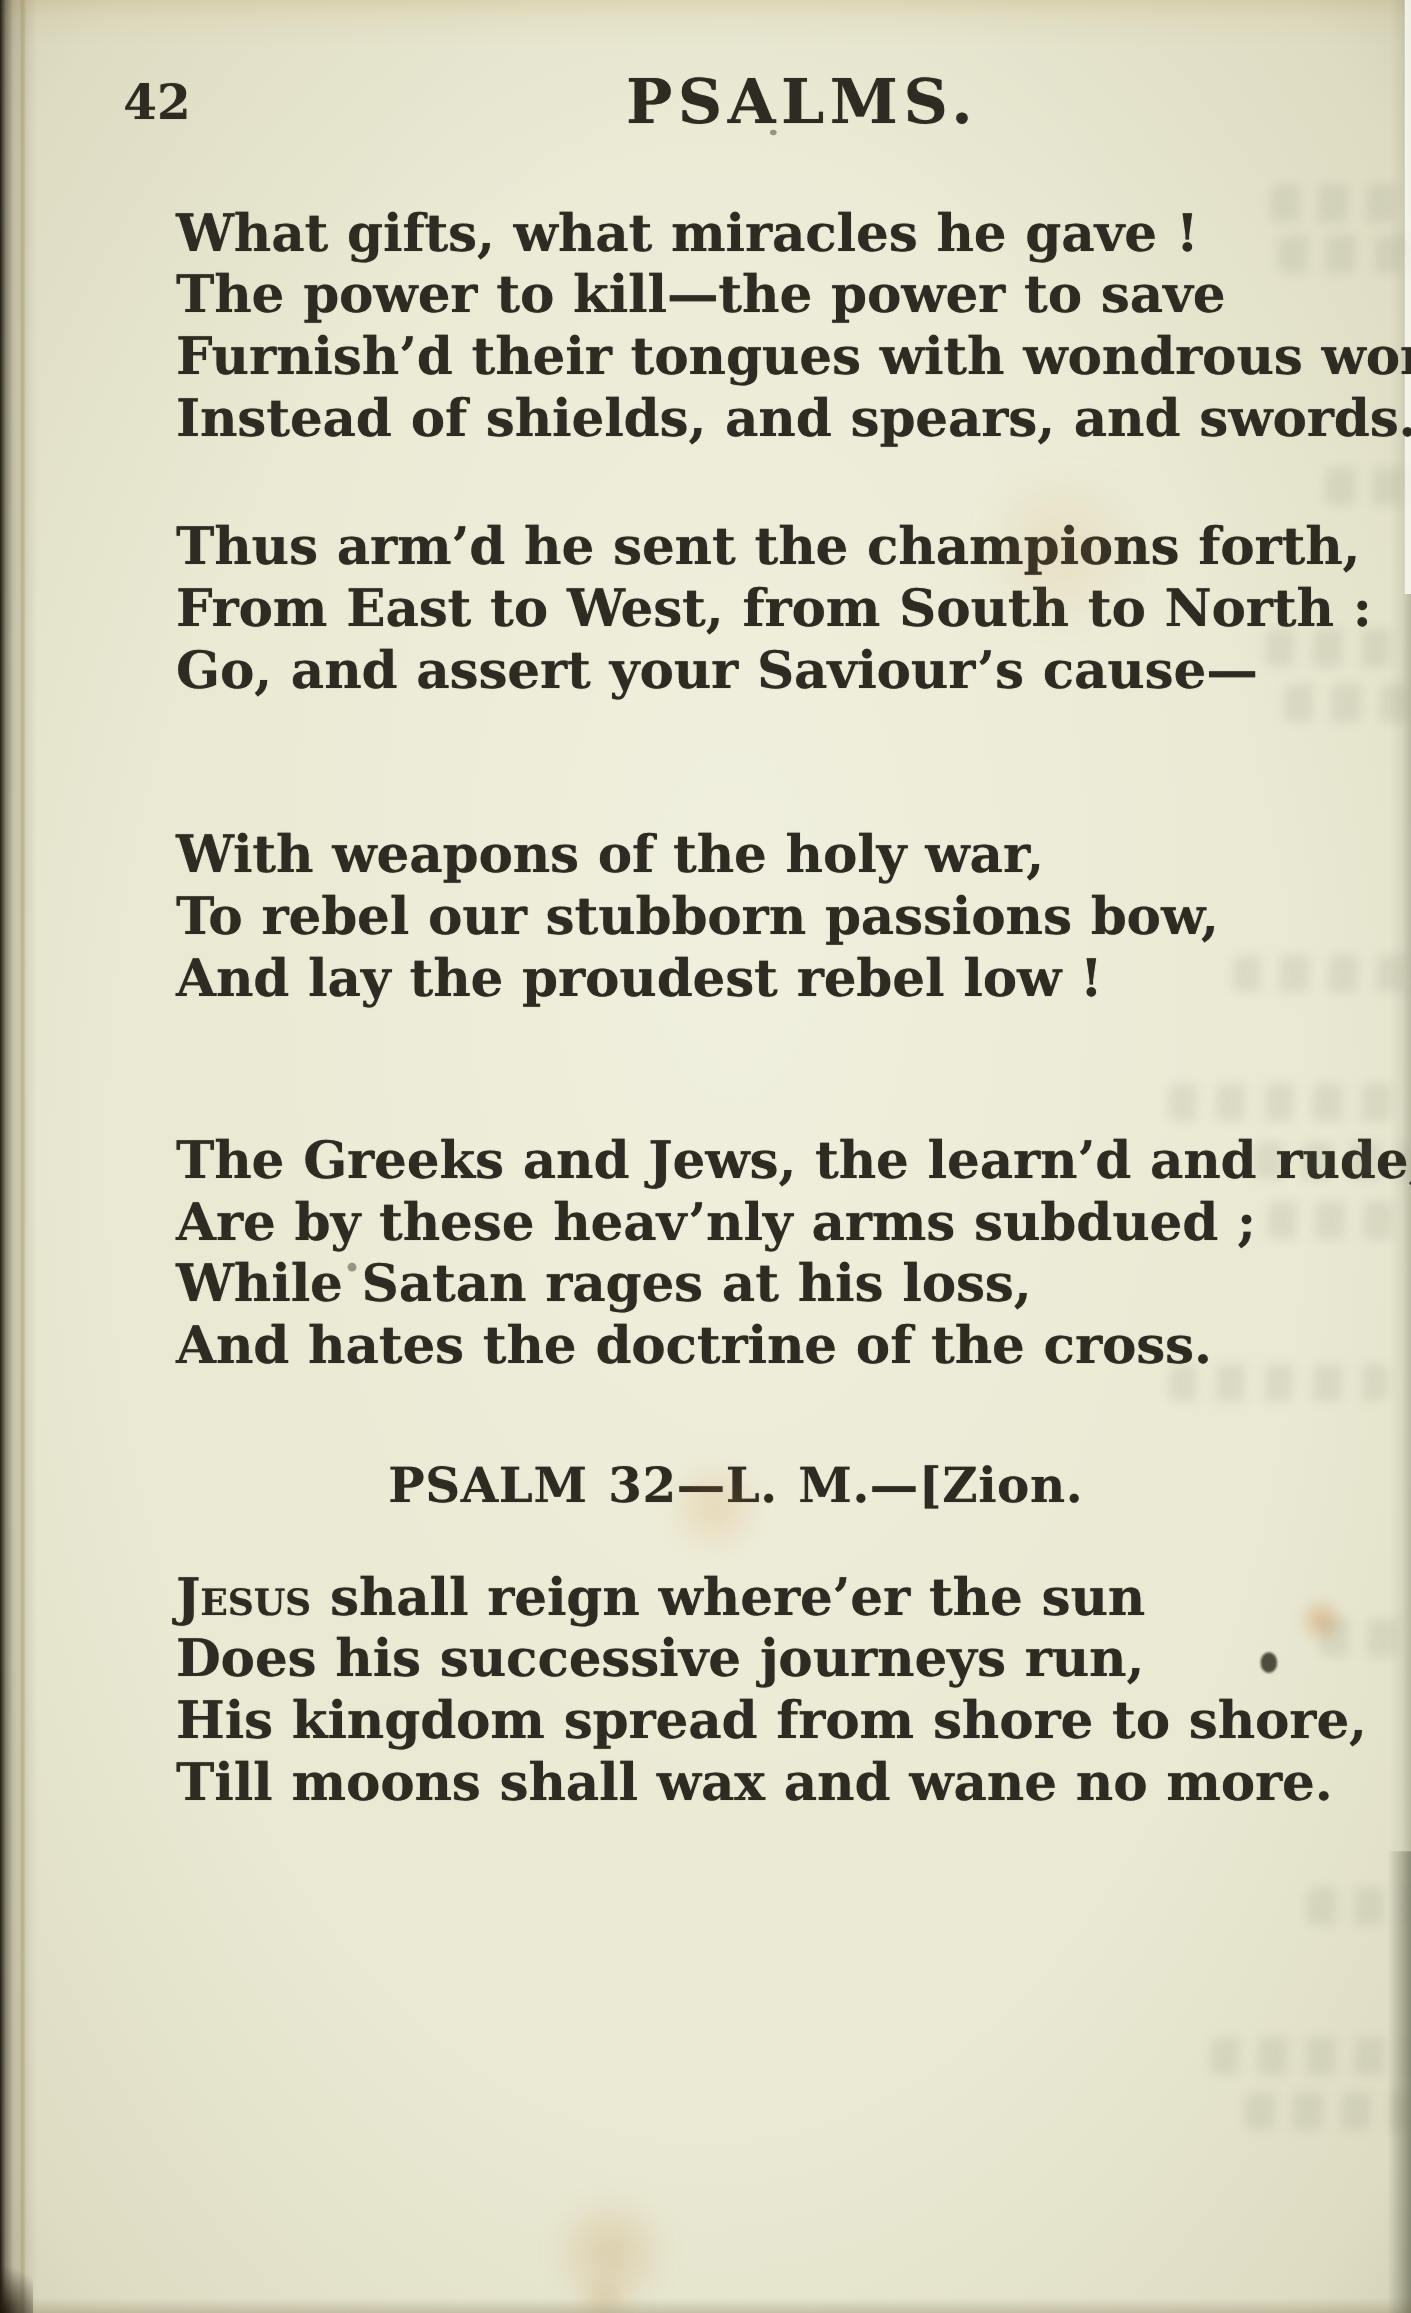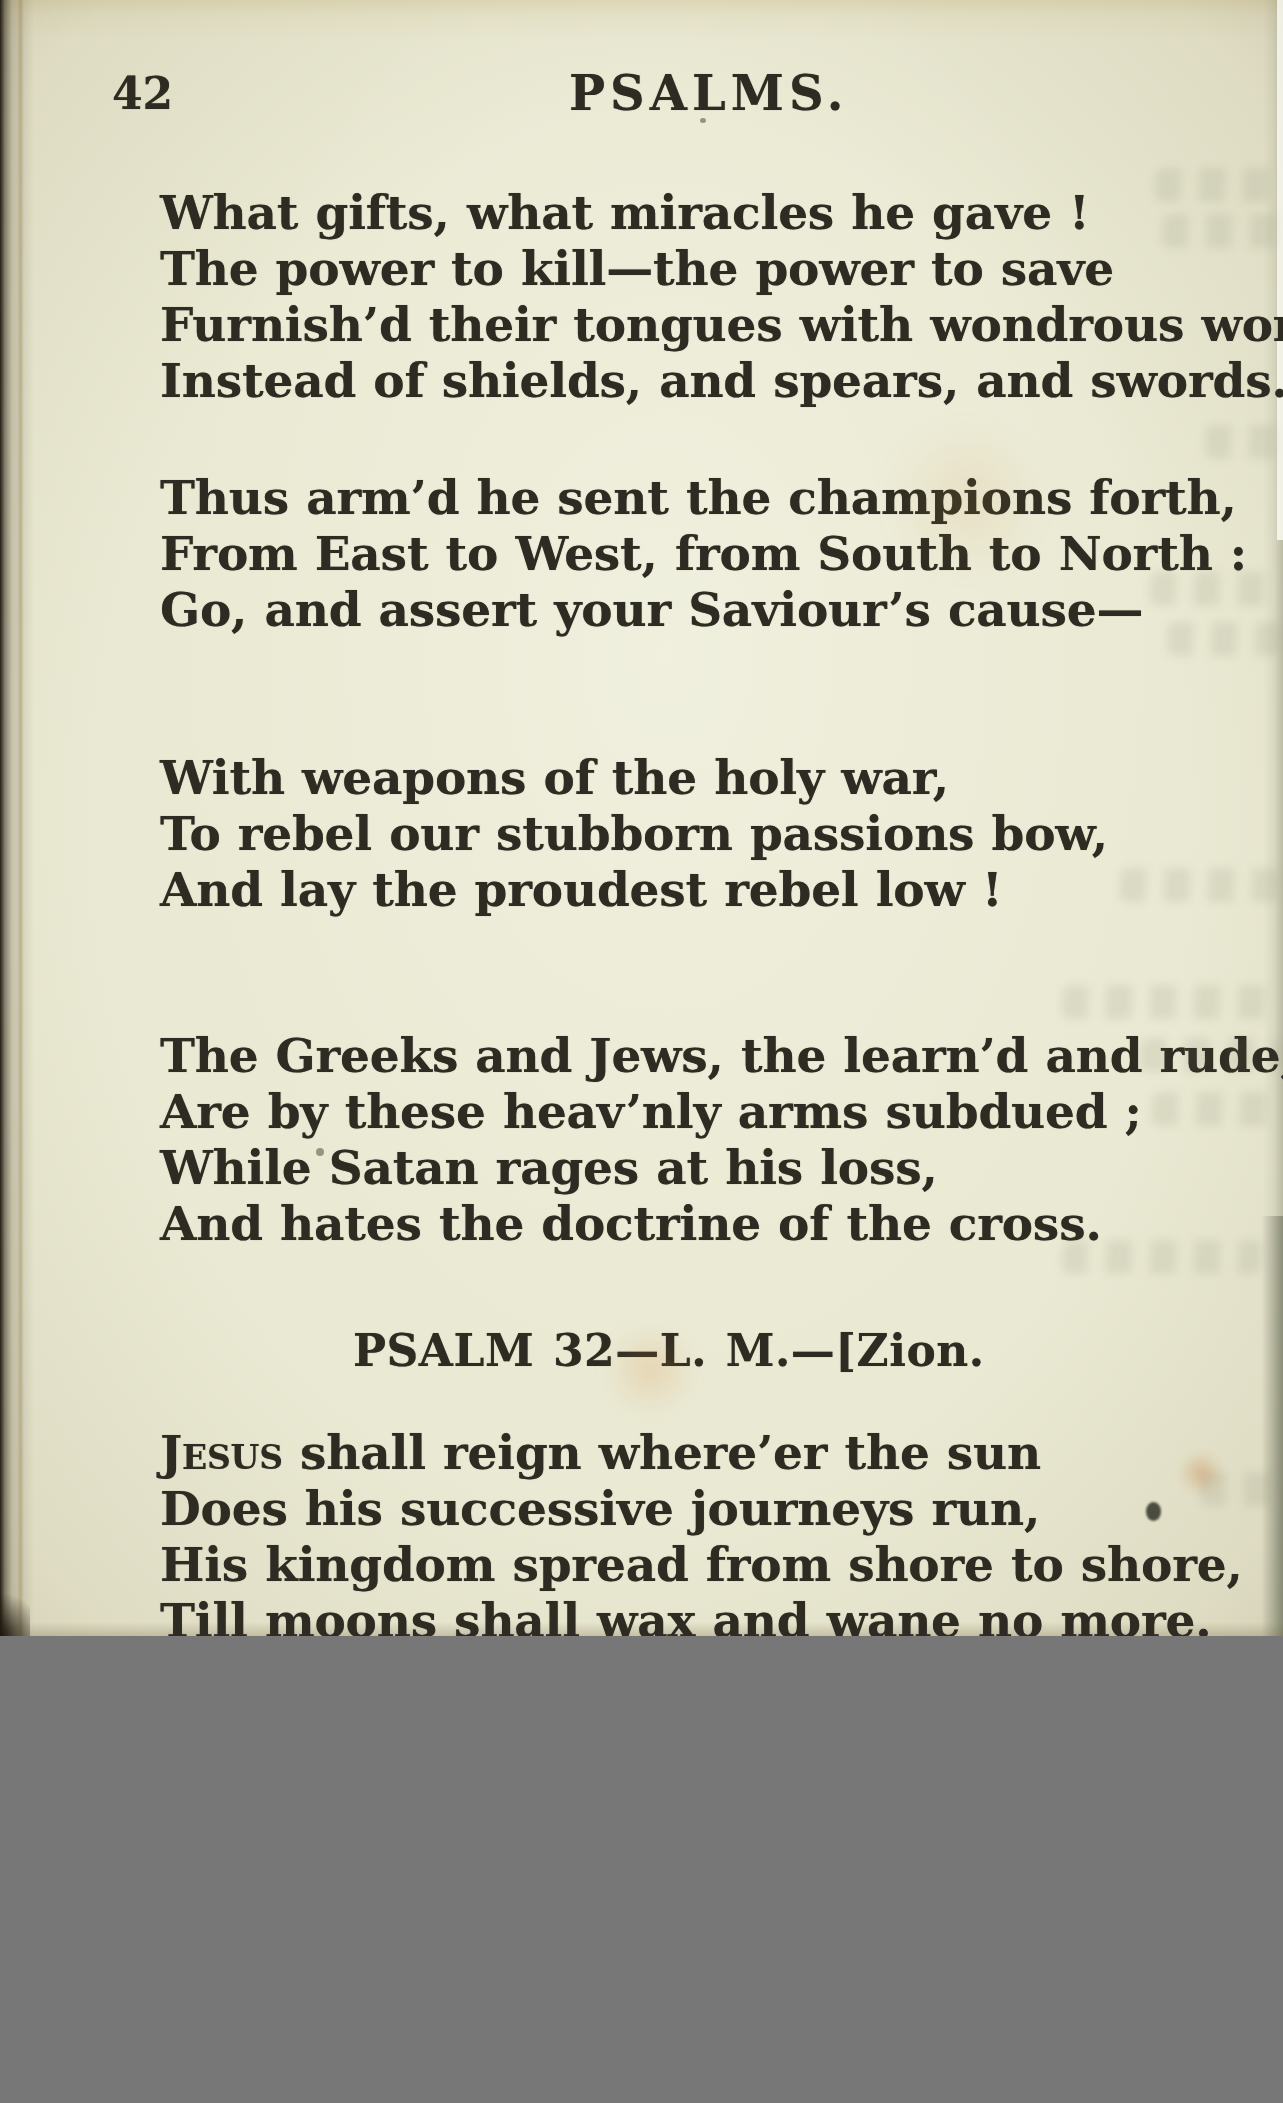--- a/index.html
+++ b/index.html
@@ -1,18 +1,18 @@
 <!DOCTYPE html>
 <html><head>
 <meta charset="utf-8">
 <style>
   html,body{margin:0;padding:0;background:#777;}
   .page{
     position:relative;
-    width:1283px;height:1636px;
+    width:1283px;height:2103px;
     margin:0 auto;
     background:#eae9d3;
     overflow:hidden;
     font-family:"DejaVu Serif","Liberation Serif",serif;
     color:#2e2c22;
   }
   
   .vignette{position:absolute;inset:0;pointer-events:none;
     background:
       radial-gradient(ellipse at 52% 40%, rgba(255,255,248,0.30) 0%, rgba(233,232,210,0) 55%),
@@ -30,21 +30,21 @@
     background:linear-gradient(to left,rgba(92,98,78,0.5),rgba(92,98,78,0) 85%);}
   .edge-bottom{position:absolute;left:0;right:0;bottom:0;height:14px;
     background:linear-gradient(to top,rgba(110,100,66,0.28),rgba(110,100,66,0));}
   .corner-bottom-left{position:absolute;left:0;bottom:0;width:30px;height:54px;
     background:radial-gradient(circle at 0% 100%,rgba(28,22,12,0.95) 0%,rgba(28,22,12,0) 70%);}
 
   
   .print{position:absolute;white-space:nowrap;font-weight:bold;
     text-shadow:0 0 0.8px rgba(46,44,34,0.55);}
   .pagenum{top:70px;left:112px;font-size:44px;line-height:48px;}
-  .runtitle{top:68px;left:569px;font-size:48px;line-height:50px;letter-spacing:5px;}
+  .runtitle{top:68px;left:569px;font-size:56px;line-height:50px;letter-spacing:5px;}
   .psalm-heading{top:1325px;left:353px;font-size:44px;line-height:52px;letter-spacing:0.5px;word-spacing:3px;}
   .stanza-slot{position:absolute;left:160px;}
   .line{font-size:47px;line-height:56px;font-weight:bold;letter-spacing:-0.2px;word-spacing:1px;white-space:nowrap;
     text-shadow:0 0 0.8px rgba(46,44,34,0.55);}
   .italic{}
   .sc{font-variant:small-caps;}
 
   
   .stain{position:absolute;border-radius:50%;pointer-events:none;}
   .stain-a{left:880px;top:430px;width:170px;height:140px;filter:blur(14px);

